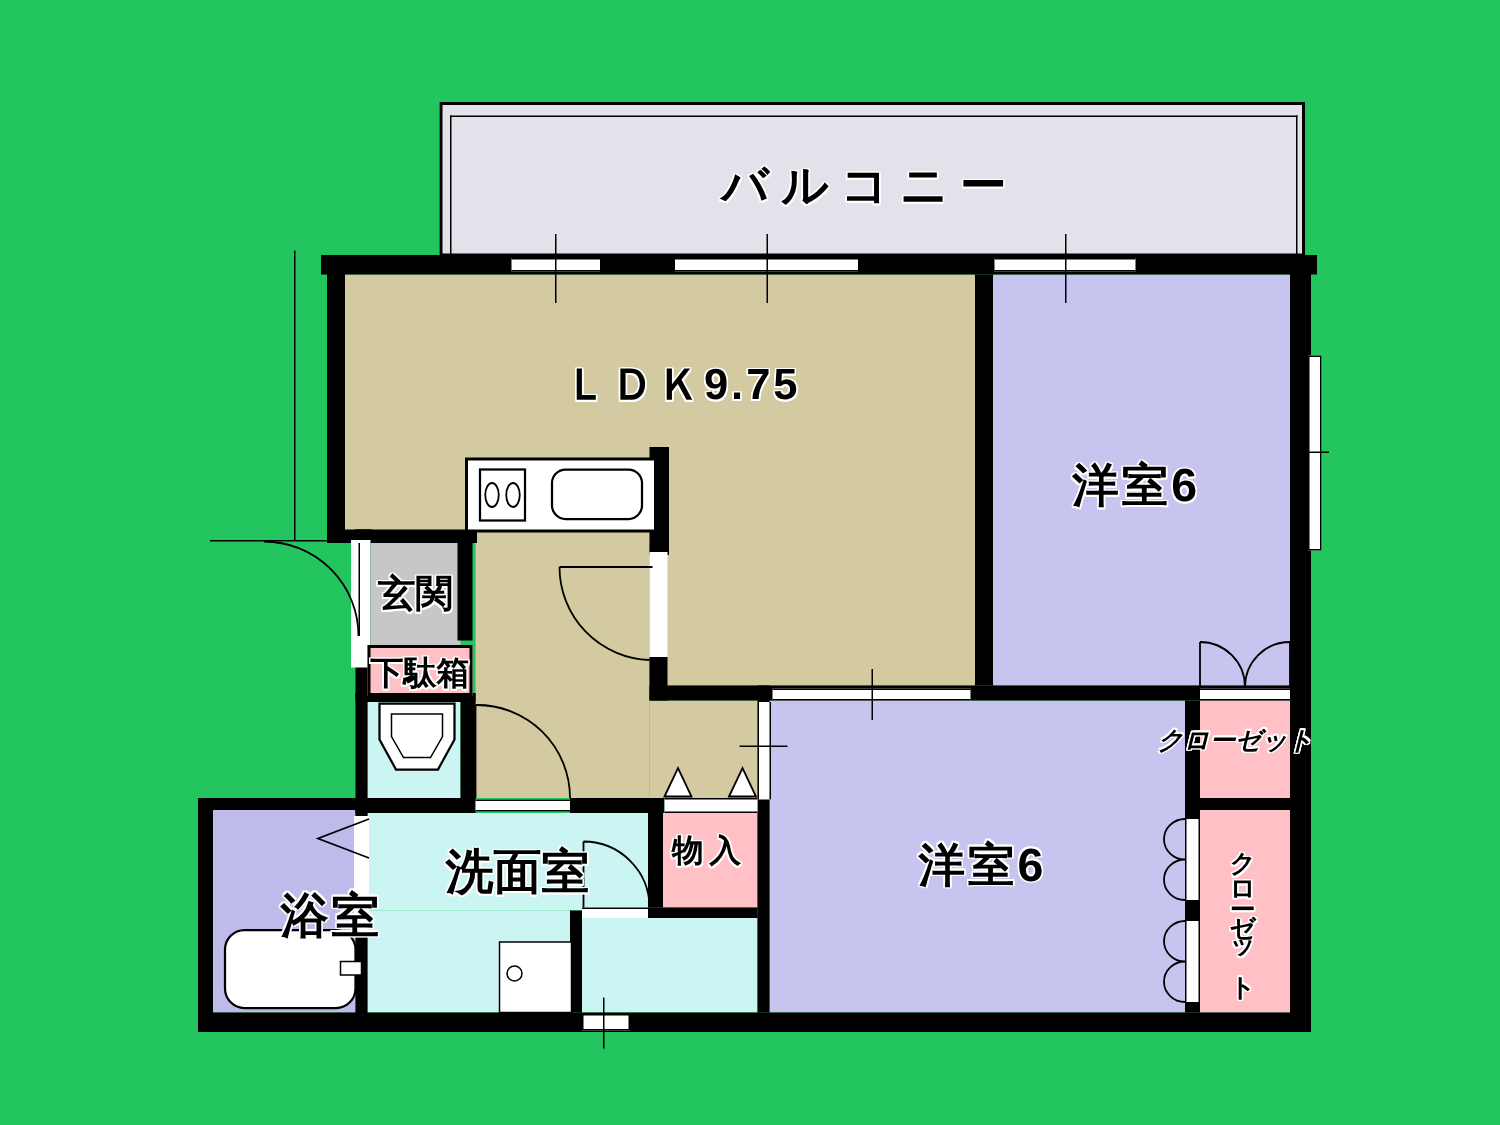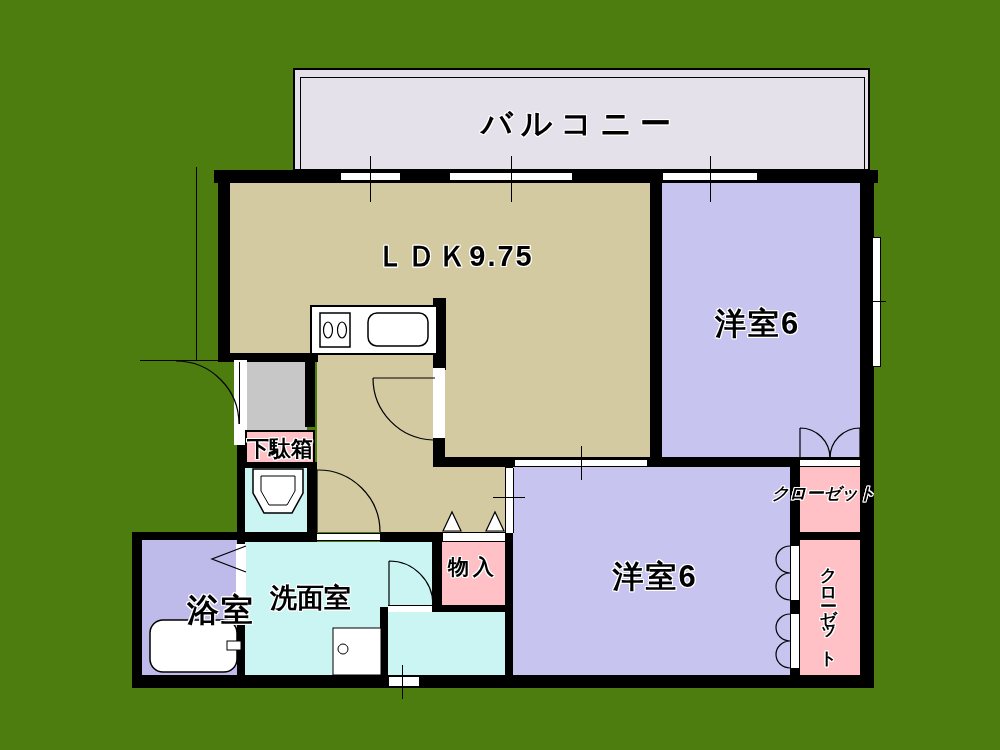--- a/index.html
+++ b/index.html
@@ -1,16 +1,16 @@
 <!DOCTYPE html>
 <html style="--c-wall: #000000; --c-ldk_floor: #D3CAA1; --c-bedroom_floor: #C7C4F0; --c-bath_floor: #BEBAEA; --c-water_floor: #CBF5F3; --c-pink: #FFC1C6; --c-entrance_gray: #C8C7C7; --c-balcony_gray: #E4E1EA;"><head>
 <meta charset="utf-8">
 <style>
   html,body{margin:0;padding:0;background:#fff;}
-  .plan{position:relative;width:1000px;height:750px;background:#4d7c0f;overflow:hidden;
+  .plan{position:relative;width:1000px;height:750px;background:#22c55e;overflow:hidden;
         font-family:"Liberation Sans",sans-serif;}
   .floor{position:absolute;z-index:1;}
   .w{position:absolute;background:var(--c-wall,#000);z-index:2;}
   .sill{position:absolute;background:#fff;z-index:3;box-sizing:border-box;}
   .tick{position:absolute;background:#000;z-index:3;}
   .thin{position:absolute;background:#000;z-index:1;}
   .lbl{position:absolute;z-index:5;font-weight:bold;color:#000;white-space:nowrap;
        text-align:center;
        text-shadow:-1px -1px 0 #fff,1px -1px 0 #fff,-1px 1px 0 #fff,1px 1px 0 #fff,
                    -1px 0 0 #fff,1px 0 0 #fff,0 -1px 0 #fff,0 1px 0 #fff;}
@@ -141,20 +141,21 @@
     <path d="M246,546 L212,559 L246,572" fill="none" stroke="#000" stroke-width="1.2"></path>
 
     <path d="M443,531 L452,512 L461,531 Z" fill="#fff" stroke="#000" stroke-width="1.2"></path>
     <path d="M486,531 L495,512 L504,531 Z" fill="#fff" stroke="#000" stroke-width="1.2"></path>
   </svg>
 
   <div class="lbl" style="left:420px;top:103px;width:320px;font-size:31px;letter-spacing:8px;">バルコニー</div>
   <div class="lbl" style="left:340px;top:237px;width:230px;font-size:29px;letter-spacing:2px;">ＬＤＫ9.75</div>
   <div class="lbl" style="left:660px;top:303px;width:195px;font-size:31px;letter-spacing:2px;">洋室6</div>
   <div class="lbl" style="left:555px;top:556px;width:200px;font-size:31px;letter-spacing:2px;">洋室6</div>
+  <div class="lbl" style="left:229px;top:379px;width:96px;font-size:25px;">玄関</div>
   <div class="lbl" style="left:245px;top:434px;width:70px;font-size:22px;">下駄箱</div>
   <div class="lbl" style="left:120px;top:589px;width:135px;font-size:32px;letter-spacing:2px;text-align:right;">浴室</div>
-  <div class="lbl" style="left:228px;top:580px;width:165px;font-size:27px;">洗面室</div>
+  <div class="lbl" style="left:228px;top:560px;width:165px;font-size:32px;text-align:right;">洗面室</div>
   <div class="lbl" style="left:424px;top:553px;width:98px;font-size:21px;letter-spacing:4px;">物入</div>
   <div class="lbl" style="left:764px;top:482px;width:122px;font-size:17px;transform:skewX(-14deg);">クローゼット</div>
   <div class="lbl vtext" style="left:820px;top:542px;width:20px;height:132px;font-size:17px;letter-spacing:1px;">クローゼット</div>
 
 </div>
 
 </body></html>

